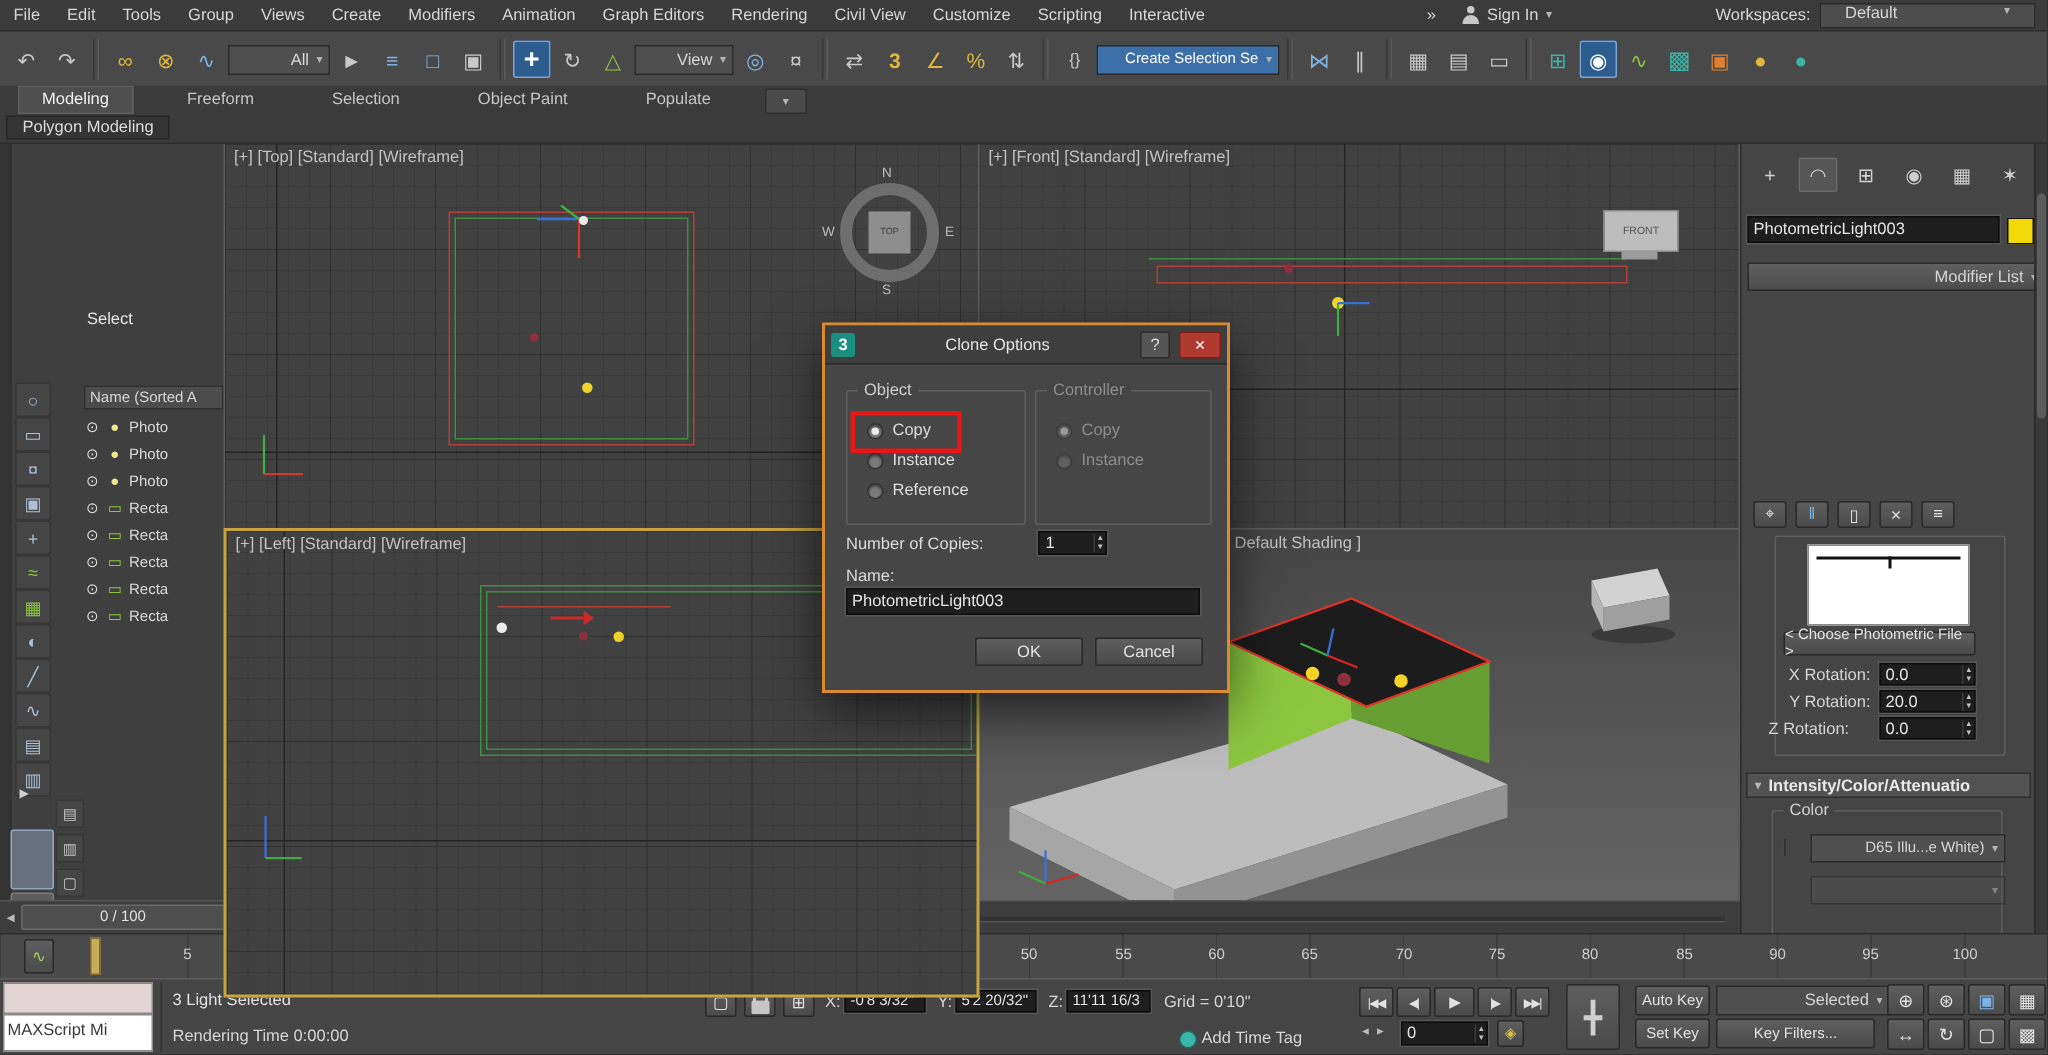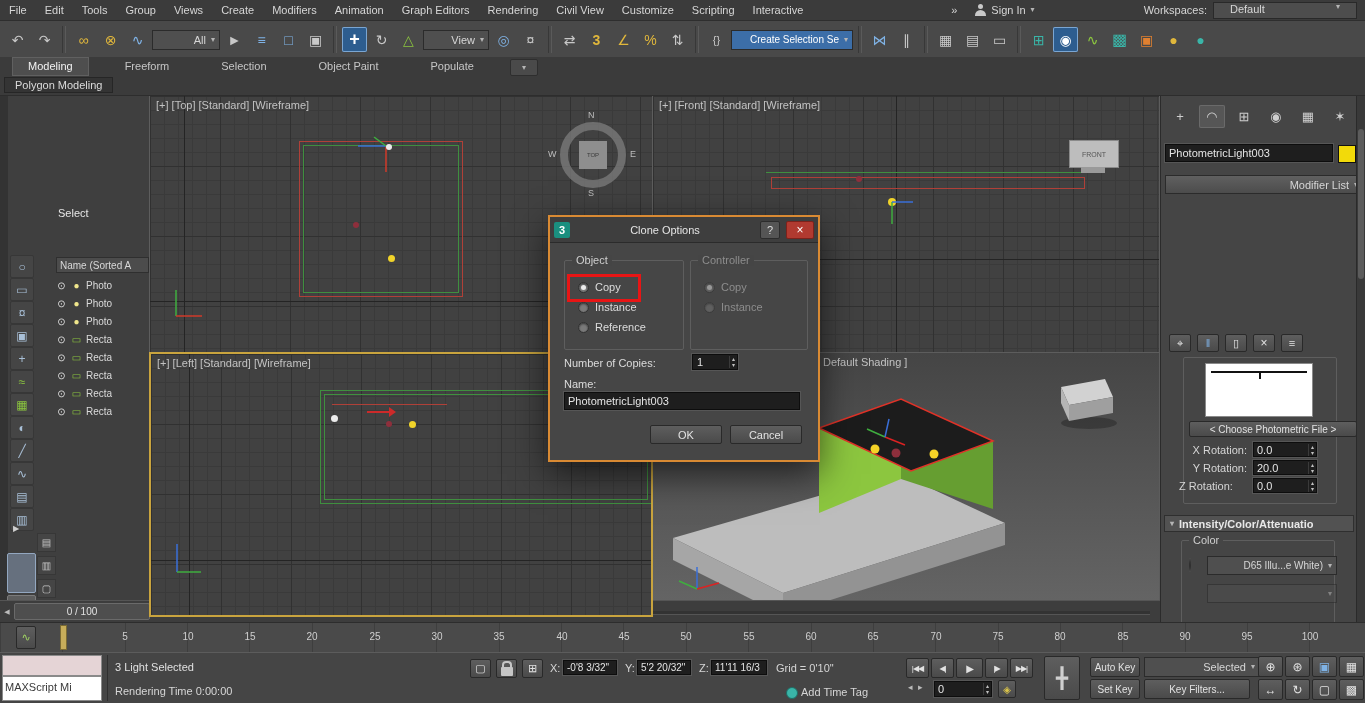--- a/index.html
+++ b/index.html
@@ -332,21 +332,21 @@
     <div class="dot" style="left:235px;top:102px;width:8px;height:8px;background:#f0d32a"></div>
     <svg class="a tripod" style="left:214px;top:92px" width="50" height="40">
       <line x1="25" y1="14" x2="25" y2="36" stroke="#3fae3f"></line>
       <line x1="25" y1="14" x2="46" y2="14" stroke="#3a6fd8"></line>
     </svg>
     <div class="a" style="left:416px;top:44px;width:48px;height:26px;background:#bdbdbd;border:1px solid #8a8a8a;
          display:flex;align-items:center;justify-content:center;font-size:7px;color:#555">FRONT</div>
     <div class="a" style="left:428px;top:71px;width:24px;height:6px;background:#9a9a9a"></div>
   </div>
 
-  <div class="vp vpg active" style="left:149px;top:352px;width:504px;height:265px">
+  <div class="vp vpg active" style="left:149px;top:352px;width:504px;height:313px">
     <span class="vplabel">[+] [Left] [Standard] [Wireframe]</span>
     <div class="axv" style="left:38px"></div>
     <div class="axh" style="top:206px"></div>
     <div class="wire" style="left:169px;top:36px;width:330px;height:112px;border-color:#3f8f3f"></div>
     <div class="wire" style="left:173px;top:40px;width:322px;height:104px;border-color:#3f8f3f"></div>
     <div class="a" style="left:181px;top:50px;width:115px;height:1px;background:#b04038"></div>
     <div class="a" style="left:216px;top:57px;width:22px;height:2px;background:#cc2a2a"></div>
     <div class="a" style="left:238px;top:53px;width:0;height:0;border-left:7px solid #cc2a2a;border-top:5px solid transparent;border-bottom:5px solid transparent"></div>
     <div class="dot" style="left:180px;top:61px;width:7px;height:7px;background:#ececec"></div>
     <div class="dot" style="left:235px;top:67px;width:6px;height:6px;background:#8e2f3c"></div>
@@ -407,21 +407,21 @@
     <span class="a btn" style="left:36px;top:239px;width:22px;height:18px;font-size:11px;color:#7fb2e5">‖</span>
     <span class="a btn" style="left:64px;top:239px;width:22px;height:18px;font-size:11px">▯</span>
     <span class="a btn" style="left:92px;top:239px;width:22px;height:18px;font-size:12px">×</span>
     <span class="a btn" style="left:120px;top:239px;width:22px;height:18px;font-size:11px">≡</span>
 
     <div class="grp" style="left:22px;top:262px;width:152px;height:145px"></div>
     <div class="a" style="left:44px;top:268px;width:106px;height:52px;background:#fff;border:1px solid #8a8a8a">
       <div style="position:absolute;left:5px;top:7px;right:5px;height:2px;background:#111"></div>
       <div style="position:absolute;left:50%;top:7px;width:2px;height:8px;background:#111"></div>
     </div>
-    <div class="a btn" style="left:28px;top:326px;width:168px;height:16px;font-size:10px">&lt; Choose Photometric File &gt;</div>
+    <div class="a btn" style="left:28px;top:326px;width:128px;height:16px;font-size:10px">&lt; Choose Photometric File &gt;</div>
 
     <span class="a" style="left:18px;top:349px;width:68px;text-align:right;color:#d5d5d5">X Rotation:</span>
     <div class="field a f" style="left:92px;top:347px;width:64px;height:15px">
       <span style="flex:1;padding-left:3px">0.0</span>
       <span class="spincol">
           <span>▴</span>
           <span>▾</span>
         </span>
     </div>
     <span class="a" style="left:18px;top:367px;width:68px;text-align:right;color:#d5d5d5">Y Rotation:</span>

